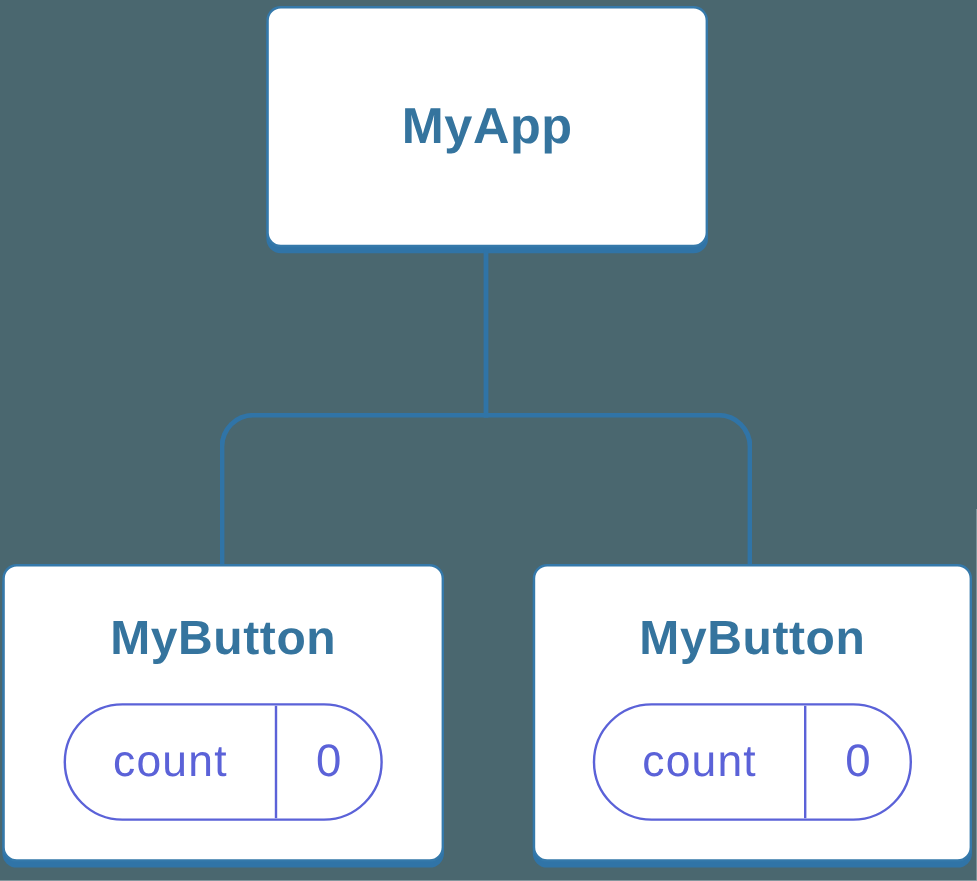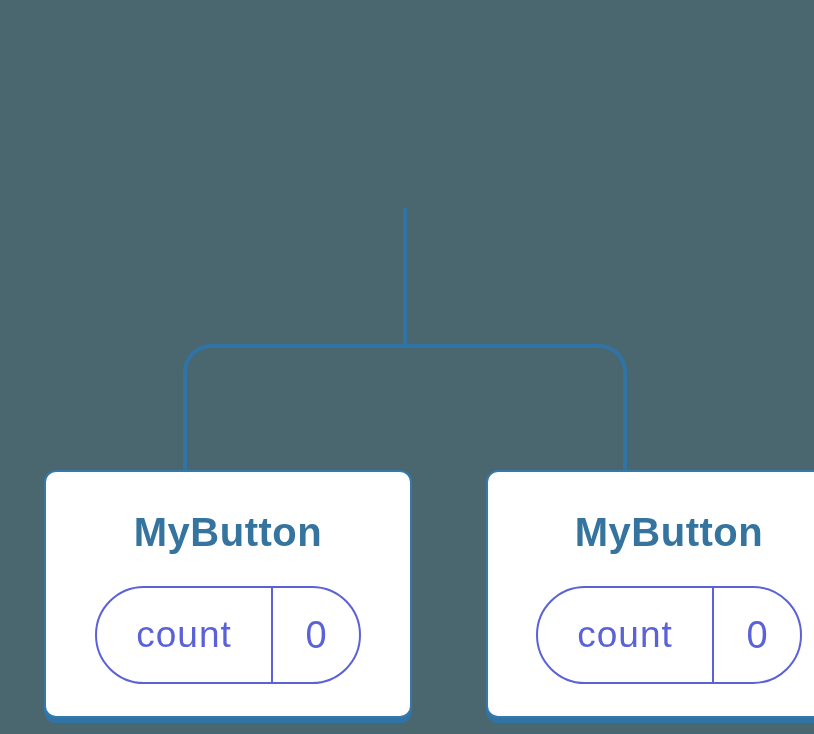--- a/index.html
+++ b/index.html
@@ -41,21 +41,20 @@
     font-weight: 700;
     font-size: 42px;
     letter-spacing: 0.5px;
     line-height: 1.1;
   }
   .child-card {
     top: 470px;
     width: 368px; height: 248px;
     justify-content: flex-start;
     padding-top: 38px;
-    margin-left: 42px;
   }
   .child-card.left  { left: 2px; }
   .child-card.right { left: 444px; width: 366px; }
   .child-card .card-title { font-size: 40px; }
 
   
   .stem {
     position: absolute;
     left: 403px; top: 208px;
     width: 4px; height: 140px;
@@ -102,20 +101,23 @@
     color: var(--purple);
     font-size: 38px;
     font-weight: 500;
   }
 </style>
 </head>
 <body>
 
 <div class="stage">
 
+  <div class="card root-card">
+    <div class="card-title">MyApp</div>
+  </div>
 
   <div class="stem"></div>
   <div class="bracket"></div>
 
   <div class="card child-card left">
     <div class="card-title">MyButton</div>
     <div class="pill">
       <div class="pill-key">count</div>
       <div class="pill-divider"></div>
       <div class="pill-value">0</div>

